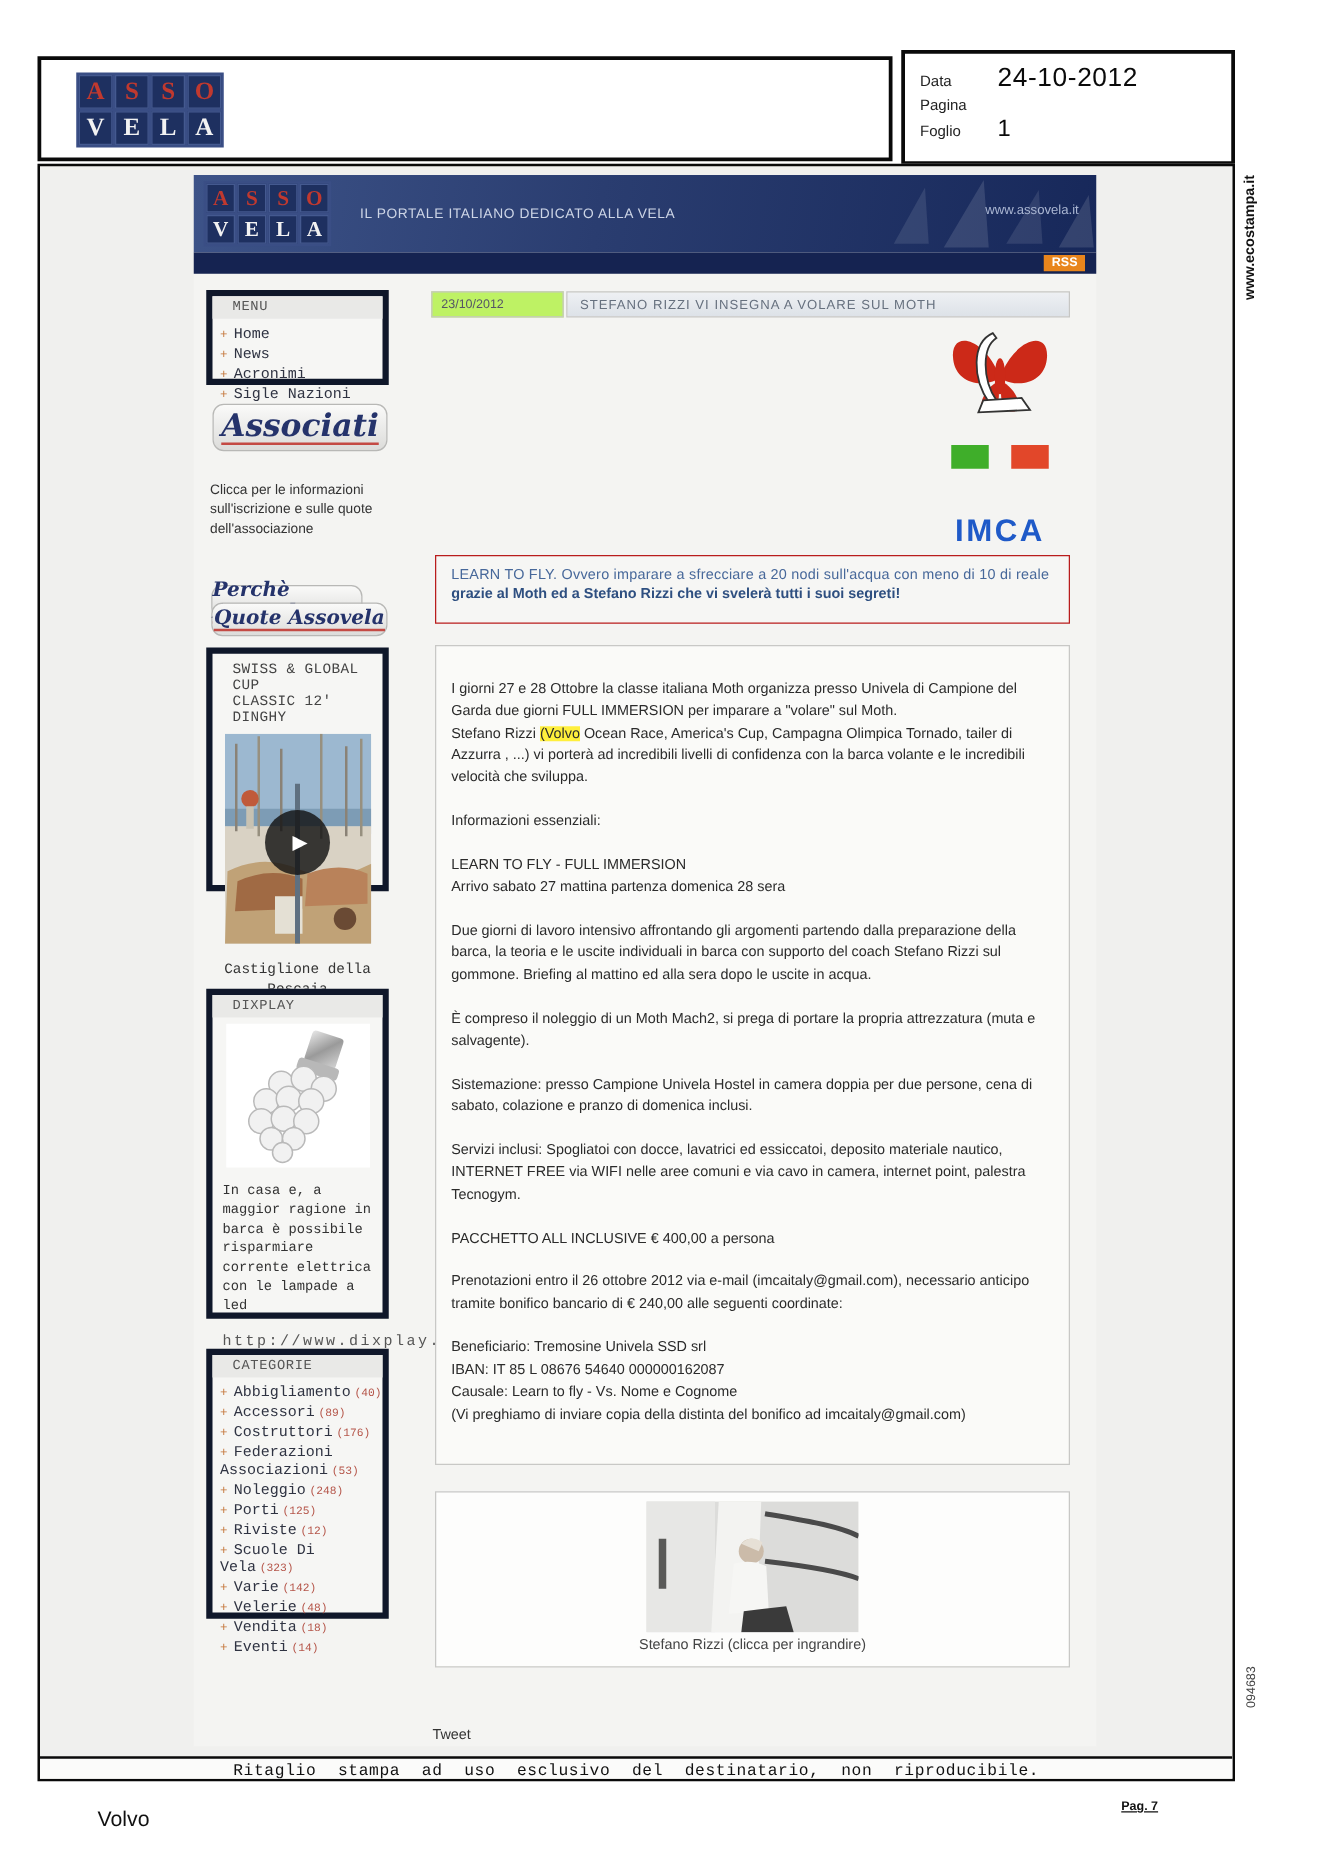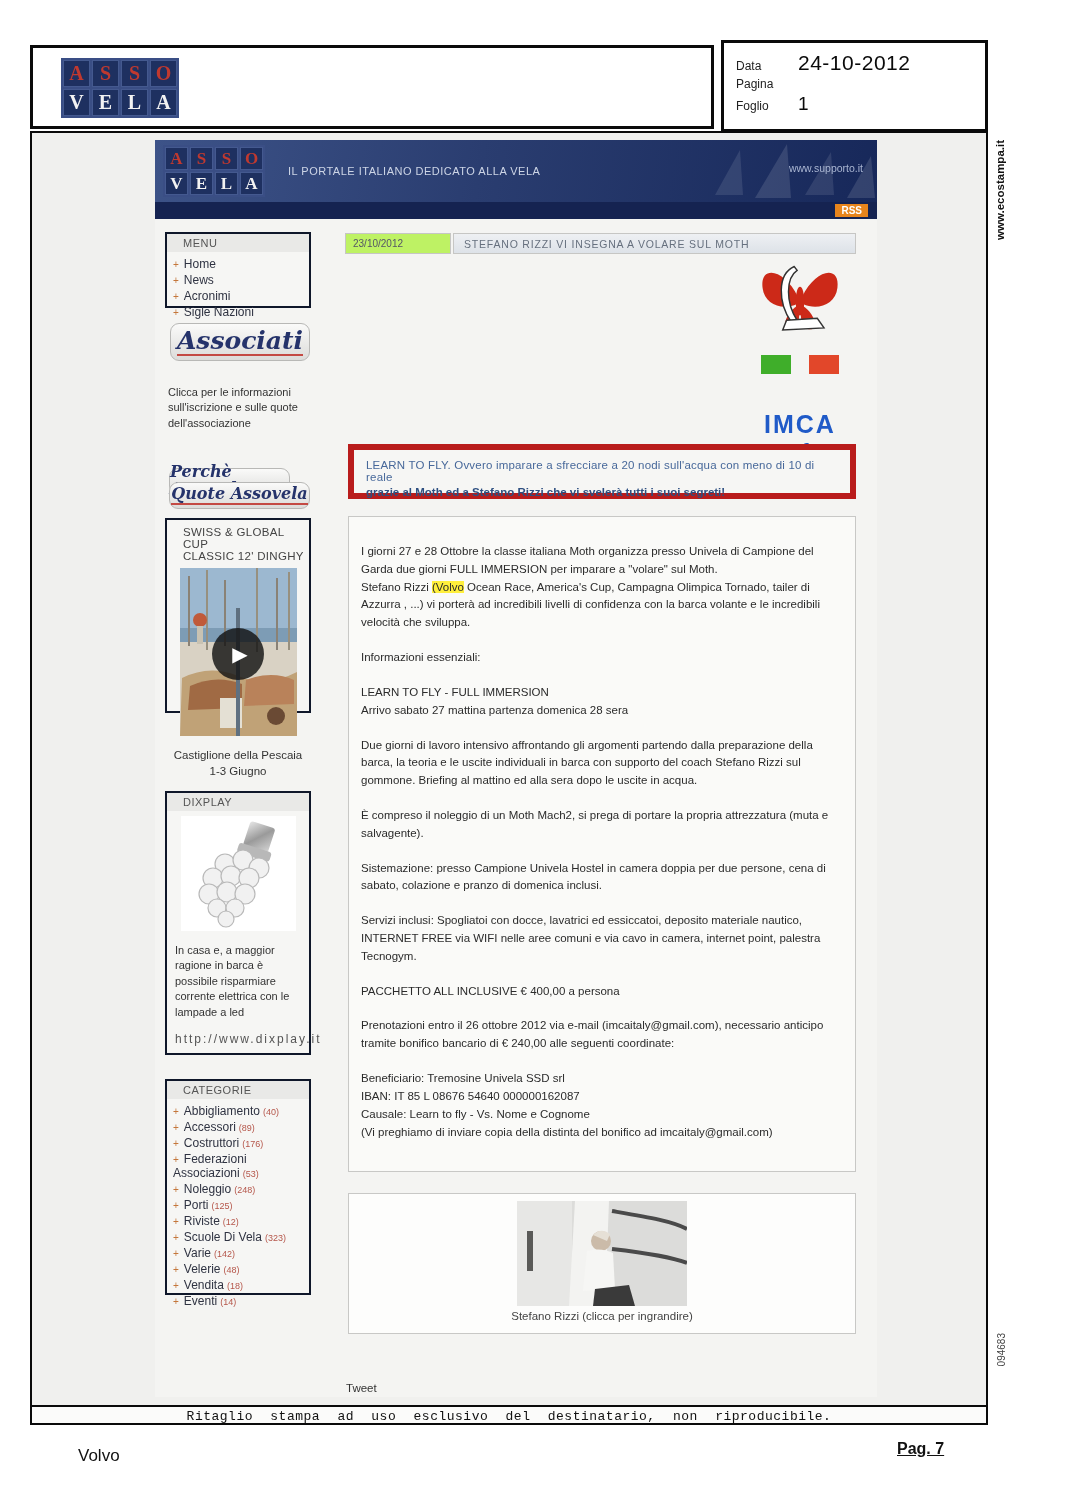--- a/index.html
+++ b/index.html
@@ -36,21 +36,21 @@
 
   
   .site-header { left:123px; top:7px; width:722px; height:62px;
                  background:linear-gradient(100deg,#3d5388 0%,#2a3d70 45%,#17285a 100%); overflow:hidden; }
   .site-tagline { left:133px; top:25px; font-size:11px; color:#cdd5e6; letter-spacing:0.5px; }
   .site-url { right:14px; top:22px; font-size:10.5px; color:#aab6d2; }
   .site-subbar { left:123px; top:69px; width:722px; height:17px; background:#152351; }
   .rss-badge { right:9px; top:2px; background:#e8851c; color:#fff; font-size:10px; font-weight:bold; padding:1px 6px; }
 
   
-  .side-box { left:133px; width:146px; background:#f6f6f4; border:2px solid #0f172a; }
+  .side-box { left:133px; width:146px; background:#f6f6f4; border:5px solid #0f172a;font-family:Liberation Mono, monospace; }
   .side-box-header { background:#e9e9e7; color:#555; font-size:11px; padding:3px 4px 3px 16px; letter-spacing:0.5px; }
   .side-list { padding:4px 2px 6px 6px; }
   .side-item { font-size:12px; color:#2f3342; padding:1px 0; cursor:pointer; }
   .bullet { color:#c4763a; font-size:10px; margin-right:5px; }
   .cat-count { color:#b5564a; font-size:9px; margin-left:3px; }
 
   .script-btn { background:linear-gradient(#fafaf9,#dcdcda); border:1px solid #b8b8b6; border-radius:9px;
                 display:flex; align-items:center; justify-content:center; cursor:pointer; }
   .script-btn span { font-family:"DejaVu Serif", serif; font-style:italic; font-weight:bold; color:#25336b;
                      border-bottom:2px solid #c44a44; line-height:1.05; }
@@ -72,21 +72,21 @@
   .art-title-cell { left:421px; top:100px; width:403px; height:21px;
                     background:linear-gradient(#eef0f3,#dde2e8); border:1px solid #c6c6c4;
                     font-size:10.5px; color:#66707e; letter-spacing:0.8px; display:flex; align-items:center; padding-left:10px; }
 
   .imca-box { left:712px; top:124px; width:112px; height:166px; text-align:center; }
   .imca-flag { display:flex; justify-content:center; gap:18px; margin-top:2px; }
   .imca-flag .fg { width:30px; height:19px; }
   .imca-word { font-size:25px; font-weight:bold; color:#1f5ac8; letter-spacing:2px; line-height:1.1;margin-top:37px; }
   .italy-word { font-family:"Liberation Serif", serif; font-size:27px; color:#1f5ac8; line-height:1.1; }
 
-  .lead-box { left:316px; top:311px; width:508px; height:55px; background:#f6f6f4; border:6px solid #b91c1c; padding:9px 12px; }
+  .lead-box { left:316px; top:311px; width:508px; height:55px; background:#f6f6f4; border:1px solid #b91c1c; padding:9px 12px; }
   .lead-l1 { font-size:11.5px; color:#47689a; letter-spacing:0.2px; }
   .lead-l2 { font-size:11.5px; color:#2e4f80; font-weight:bold; margin-top:3px; }
 
   .body-box { left:316px; top:383px; width:508px; height:656px; background:#fafaf8; border:1px solid #c8c8c6;
               padding:26px 12px; overflow:hidden; }
   .body-box p { font-size:11.5px; color:#2b2b2b; line-height:1.55; margin-bottom:17px; }
   .body-box p.tight { margin-bottom:0; }
   .hl { background:#ffef3c; }
 
   .photo-box { left:316px; top:1060px; width:508px; height:141px; background:#fdfdfc; border:1px solid #c8c8c6; text-align:center; }
@@ -96,21 +96,21 @@
   .tweet-link { left:314px; top:1249px; font-size:11.5px; color:#333; cursor:pointer; }
 
   
   .ritaglio-strip { left:0; top:1272px; width:954px; height:20px; border-top:2px solid #0a0a0a; background:#fbfbfa;
                     display:flex; align-items:center; justify-content:center;
                     font-family:"Liberation Mono", monospace; font-size:13px; color:#111;
                     letter-spacing:0.5px; word-spacing:9px; }
 
   
   .kw-volvo { left:78px; top:1446px; font-size:17px; color:#111; }
-  .page-num { left:897px; top:1440px; font-size:16px; font-weight:bold; color:#111;text-decoration:underline; }
+  .page-num { left:897px; top:1440px; font-size:10px; font-weight:bold; color:#111;text-decoration:underline; }
 </style>
 </head>
 <body>
 
 <div class="abs press-logo-box">
   <div class="logo-grid logo-big" style="position:absolute;left:28px;top:10px;">
     <div class="logo-cell red">A</div>
     <div class="logo-cell red">S</div>
     <div class="logo-cell red">S</div>
     <div class="logo-cell red">O</div>
@@ -154,21 +154,21 @@
       <div class="logo-cell red">A</div>
       <div class="logo-cell red">S</div>
       <div class="logo-cell red">S</div>
       <div class="logo-cell red">O</div>
       <div class="logo-cell white">V</div>
       <div class="logo-cell white">E</div>
       <div class="logo-cell white">L</div>
       <div class="logo-cell white">A</div>
     </div>
     <div class="abs site-tagline">IL PORTALE ITALIANO DEDICATO ALLA VELA</div>
-    <div class="abs site-url">www.supporto.it</div>
+    <div class="abs site-url">www.assovela.it</div>
   </div>
   <div class="abs site-subbar">
     <div class="abs rss-badge">RSS</div>
   </div>
 
   <div class="abs side-box" style="top:99px;height:76px;">
     <div class="side-box-header">MENU</div>
     <div class="side-list">
       <div class="side-item"><span class="bullet">+</span><span>Home</span></div>
       <div class="side-item"><span class="bullet">+</span><span>News</span></div>

